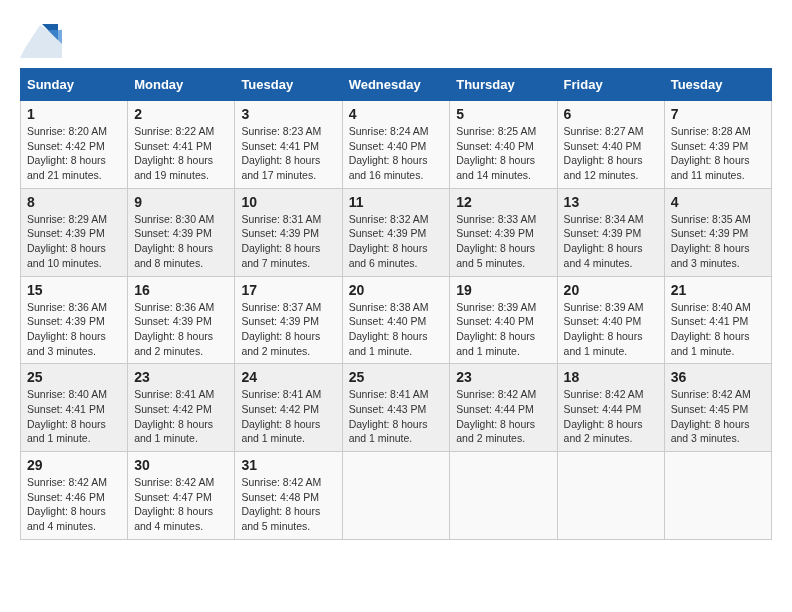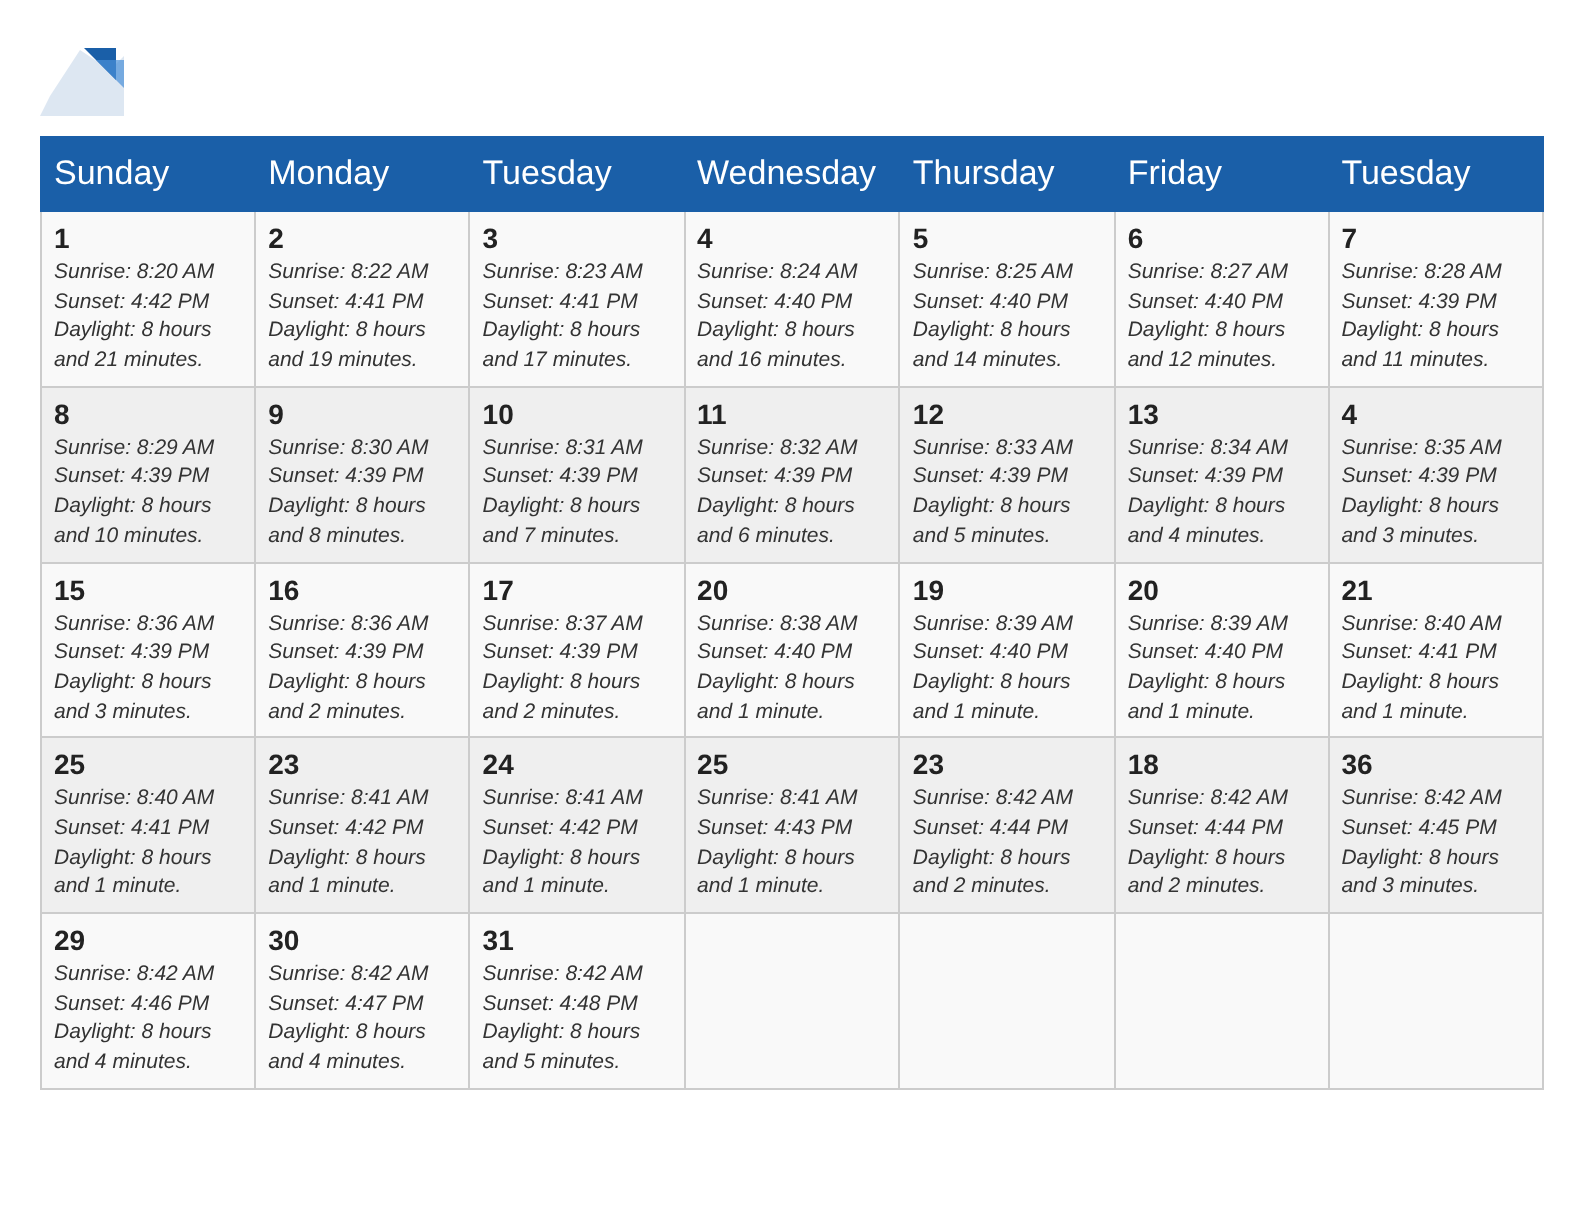--- a/index.html
+++ b/index.html
@@ -33,22 +33,22 @@
     }
     table {
       width: 100%;
       border-collapse: collapse;
       font-size: 11px;
     }
     thead tr th {
       background: #1a5fa8;
       color: #fff;
       padding: 8px 6px;
-      font-size: 17px;
-      font-weight: normal;
+      font-size: 13px;
+      font-weight: bold;
       text-align: left;
       border: 1px solid #1a5fa8;
     }
     tbody tr td {
       border: 1px solid #ccc;
       vertical-align: top;
       padding: 5px 6px;
       width: 108px;
       min-height: 80px;
     }
@@ -58,21 +58,20 @@
       font-size: 14px;
       font-weight: bold;
       color: #222;
       display: block;
       margin-bottom: 2px;
     }
     .day-info {
       font-size: 10.5px;
       color: #333;
       line-height: 1.4;
-      font-style: italic;
     }
     td.empty { background: #f0f0f0; }
   </style>
 </head>
 <body>
 
 <div class="header">
   <div class="logo">
     <div style="display:flex;align-items:center;gap:4px;">
       <svg width="42" height="38" viewBox="0 0 42 38">

